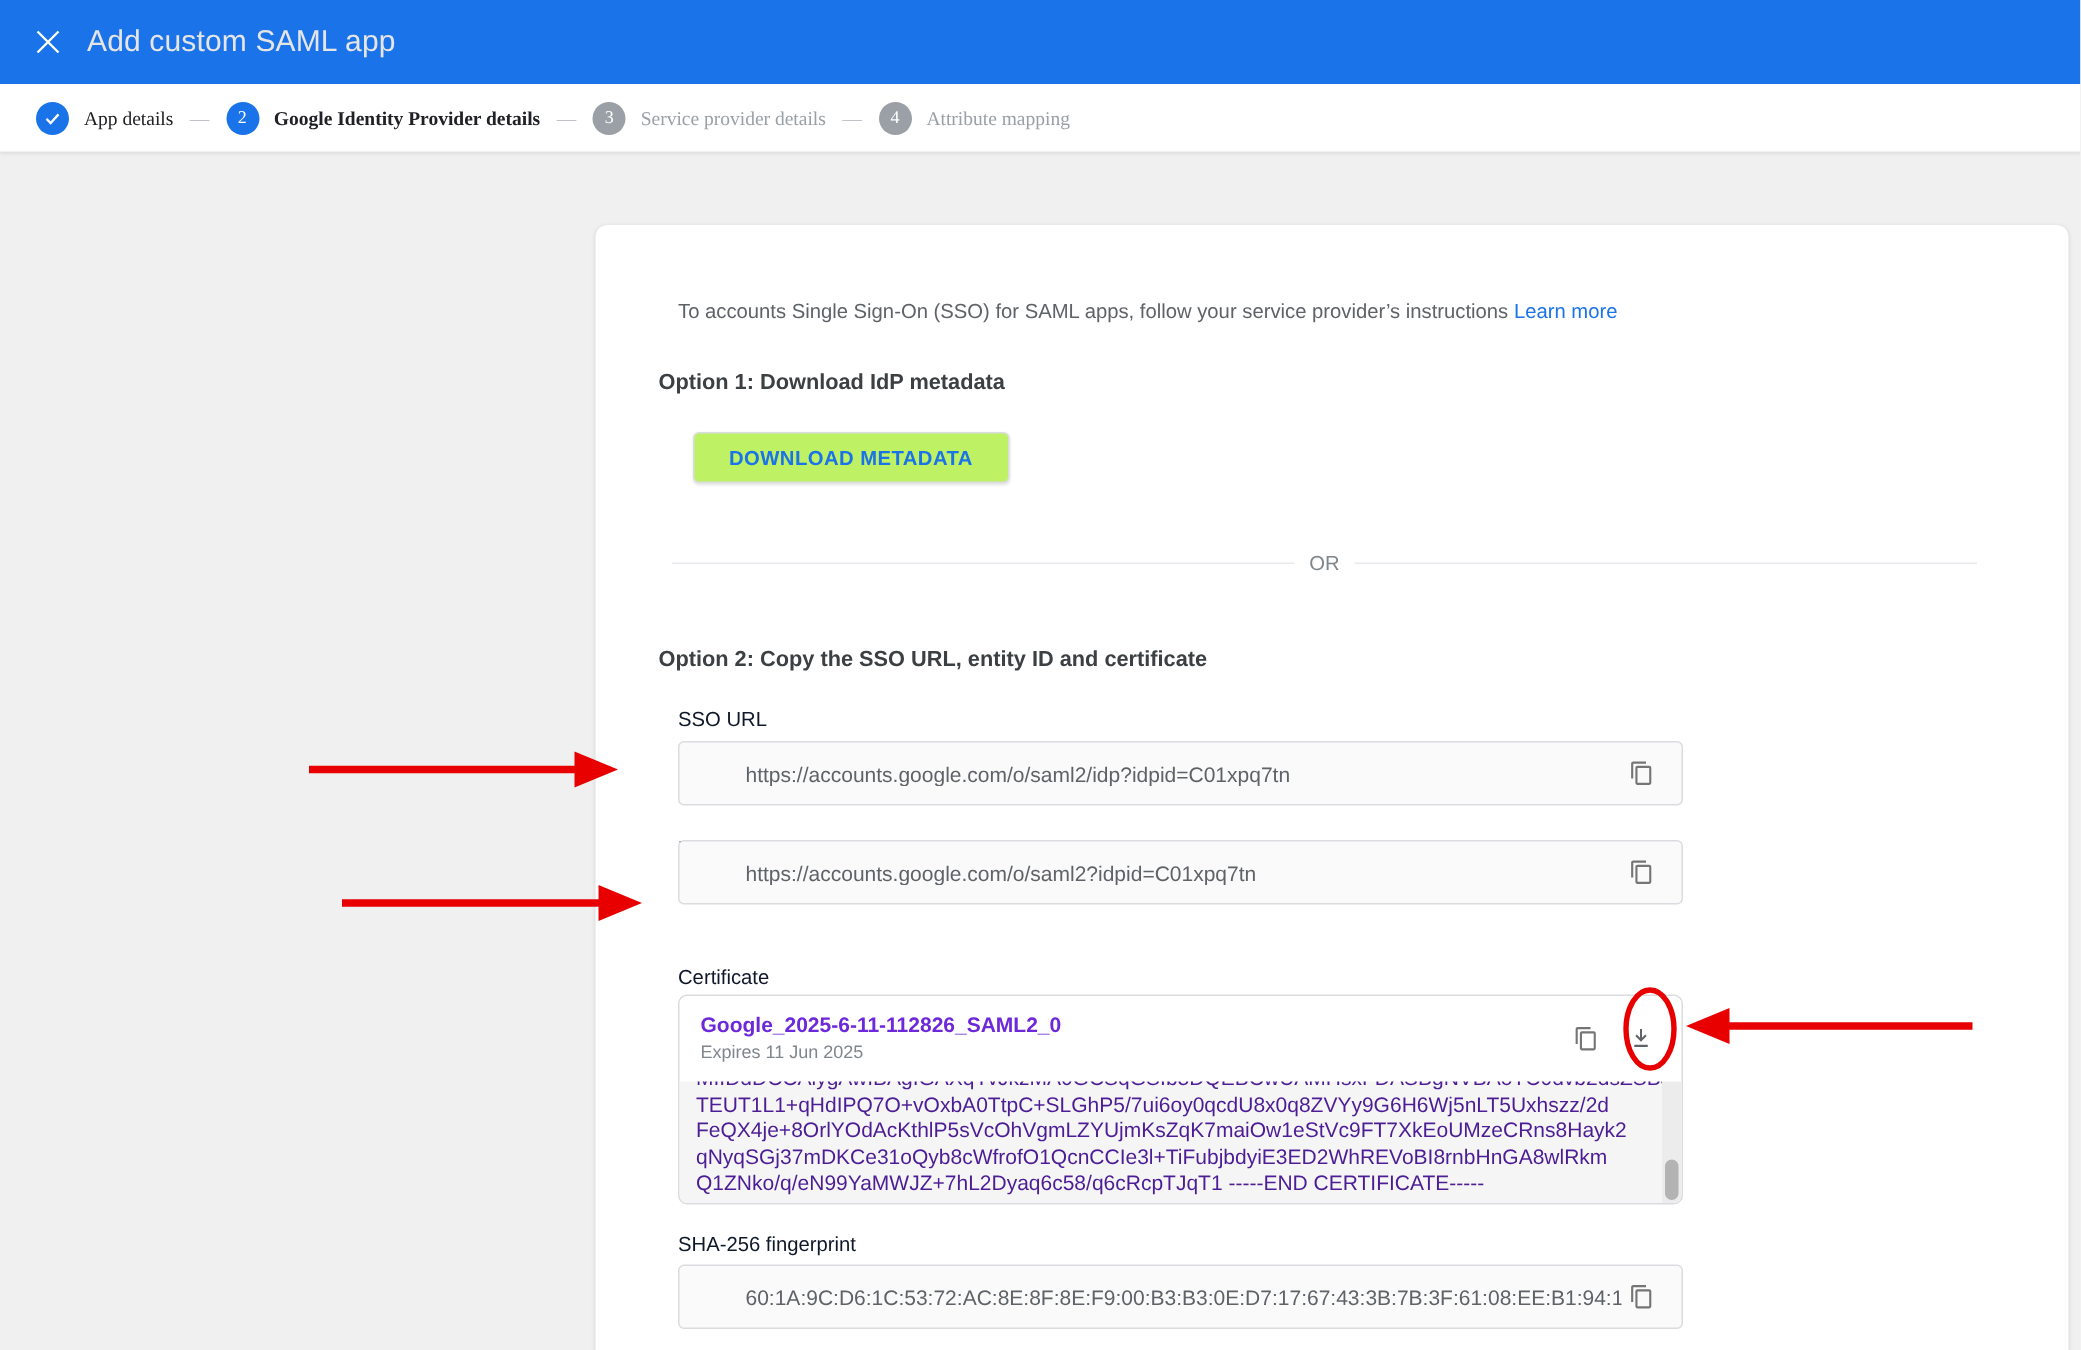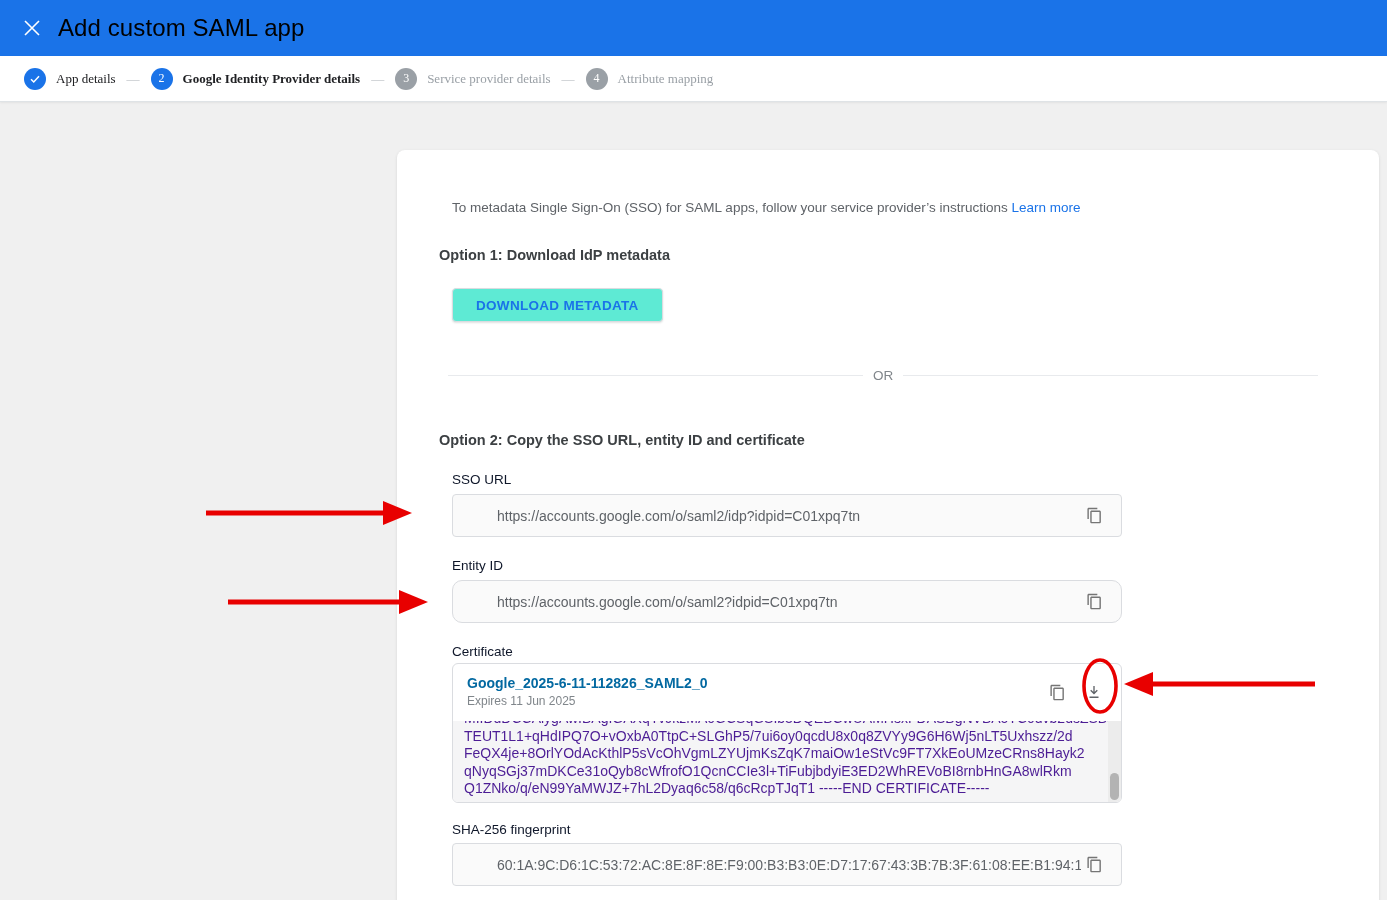--- a/index.html
+++ b/index.html
@@ -2,60 +2,60 @@
 <html><head>
 <meta charset="utf-8">
 <style>
   * { box-sizing: border-box; margin: 0; padding: 0; }
   body { font-family: "Liberation Sans", sans-serif; background: #e8e8e8; }
   .screen { position: relative; width: 1387px; height: 900px; background: #f0f0f0; overflow: hidden; }
 
   
   .appbar { position: absolute; top: 0; left: 0; right: 0; height: 56px; background: #1a73e8; display: flex; align-items: center; z-index: 2; }
   .close-btn { margin-left: 19px; width: 26px; height: 26px; display: flex; align-items: center; justify-content: center; color: #fff; cursor: pointer; }
-  .appbar-title { margin-left: 13px; color: #000000; font-size: 24px; font-weight: 400; letter-spacing: .1px; }
+  .appbar-title { margin-left: 13px; color: #e5e5e5; font-size: 20px; font-weight: 400; letter-spacing: .1px; }
 
   
   .stepper { position: absolute; top: 56px; left: 0; right: 0; height: 46px; background: #fff; border-bottom: 1px solid #dfe3e6; box-shadow: 0 1px 2px rgba(0,0,0,.06); display: flex; align-items: center; padding-left: 24px; z-index: 2; font-family: Liberation Serif, serif; }
   .step { display: flex; align-items: center; }
   .step-circle { width: 22px; height: 22px; border-radius: 50%; display: flex; align-items: center; justify-content: center; font-size: 12px; color: #fff; flex: 0 0 auto; }
   .step-circle.done, .step-circle.active { background: #1a73e8; }
   .step-circle.pending { background: #9aa0a6; }
   .step-label { margin-left: 10px; font-size: 13px; color: #202124; white-space: nowrap; }
   .step-label.active { font-weight: bold; max-width: 183px; overflow: hidden; }
   .step-label.pending { color: #9aa0a6; }
   .step-dash { margin: 0 11px; color: #bdc1c6; font-size: 13px; }
 
   
   .card { position: absolute; left: 397px; top: 150px; width: 982px; height: 760px; background: #fff; border-radius: 8px; box-shadow: 0 1px 3px rgba(60,64,67,.15); }
   .intro { position: absolute; left: 55px; top: 50px; font-size: 13.5px; color: #5f6368; }
   .link { color: #1a73e8; cursor: pointer; text-decoration: none; }
   .section-heading { position: absolute; left: 42px; font-weight: bold; font-size: 14.5px; color: #3c4043; }
   .h-opt1 { top: 97px; }
   .h-opt2 { top: 282px; }
 
-  .dl-btn { position: absolute; left: 55px; top: 138px; height: 34px; padding: 0 23px; background: #5eead4; border: 1px solid #dadce0; border-radius: 4px; box-shadow: 0 1px 2px rgba(0,0,0,.12); color: #1a73e8; font-family: "Liberation Sans", sans-serif; font-weight: bold; font-size: 13.5px; letter-spacing: .3px; cursor: pointer; }
+  .dl-btn { position: absolute; left: 65px; top: 138px; height: 34px; padding: 0 23px; background: #bef264; border: 1px solid #dadce0; border-radius: 4px; box-shadow: 0 1px 2px rgba(0,0,0,.12); color: #1a73e8; font-family: "Liberation Sans", sans-serif; font-weight: bold; font-size: 13.5px; letter-spacing: .3px; cursor: pointer; }
 
   .or-divider { position: absolute; left: 51px; width: 870px; top: 218px; display: flex; align-items: center; }
   .or-divider .line { flex: 1; height: 1px; background: #e8eaed; }
   .or-divider .or-text { padding: 0 10px; color: #80868b; font-size: 13.5px; }
 
   .field-label { position: absolute; left: 55px; font-size: 13.5px; color: #0f172a; }
   .l-sso { top: 322px; } .l-ent { top: 408px; } .l-cert { top: 494px; } .l-sha { top: 672px; }
 
   .field { position: absolute; left: 55px; width: 670px; height: 43px; background: #fafafa; border: 1px solid #dadce0; border-radius: 4px; display: flex; align-items: center; padding: 0 14px; }
-  .f-sso { top: 344px; } .f-ent { top: 430px; border-radius: 10px; } .f-sha { top: 693px; }
+  .f-sso { top: 344px; } .f-ent { top: 410px; } .f-sha { top: 693px; }
   .field-value { flex: 1; font-size: 14px; color: #5f6368; white-space: nowrap; overflow: hidden; margin-left: 30px; }
   .icon-btn { width: 26px; height: 26px; display: flex; align-items: center; justify-content: center; cursor: pointer; flex: 0 0 auto; border-radius: 50%; }
 
   
   .cert-card { position: absolute; left: 55px; top: 513px; width: 670px; height: 140px; border: 1px solid #dadce0; border-radius: 6px; background: #fff; overflow: hidden; }
   .cert-header { height: 57px; display: flex; align-items: flex-start; padding: 11px 14px 0 14px; }
   .cert-titles { flex: 1; min-width: 0; }
-  .cert-name { font-size: 14px; font-weight: bold; color: #0369a1; }
+  .cert-name { font-size: 14px; font-weight: bold; color: #6d28d9; }
   .cert-expires { margin-top: 3px; font-size: 12px; color: #80868b; }
   .cert-actions { display: flex; align-items: center; gap: 11px; margin-top: 4px; }
   .cert-body { position: relative; height: 82px; background: #f5f5f6; padding: 0 13px 0 11px; overflow: hidden; }
   .cert-line { font-size: 14px; line-height: 17.4px; color: #4c1d95; white-space: nowrap; overflow: hidden; }
   .cert-line.clipped { height: 7px; overflow: hidden; }
   .cert-line.clipped span { display: block; margin-top: -11px; }
   .cert-scroll-track { position: absolute; right: 0; top: 0; width: 13px; height: 100%; background: #ececec; }
   .cert-scroll-thumb { position: absolute; right: 2px; bottom: 3px; width: 9px; height: 27px; background: #b3b3b3; border-radius: 5px; }
 
   
@@ -97,21 +97,21 @@
     <div class="step-dash">—</div>
     <div class="step">
       <div class="step-circle pending">4</div>
       <div class="step-label pending">Attribute mapping</div>
     </div>
   </div>
 
   <div class="card">
 
     <div class="intro">
-      <span>To metadata Single Sign-On (SSO) for SAML apps, follow your service provider’s instructions</span>
+      <span>To accounts Single Sign-On (SSO) for SAML apps, follow your service provider’s instructions</span>
       <span> </span>
       <a class="link">Learn more</a>
     </div>
 
     <div class="section-heading h-opt1">Option 1: Download IdP metadata</div>
 
     <button class="dl-btn">DOWNLOAD METADATA</button>
 
     <div class="or-divider">
       <div class="line"></div>

